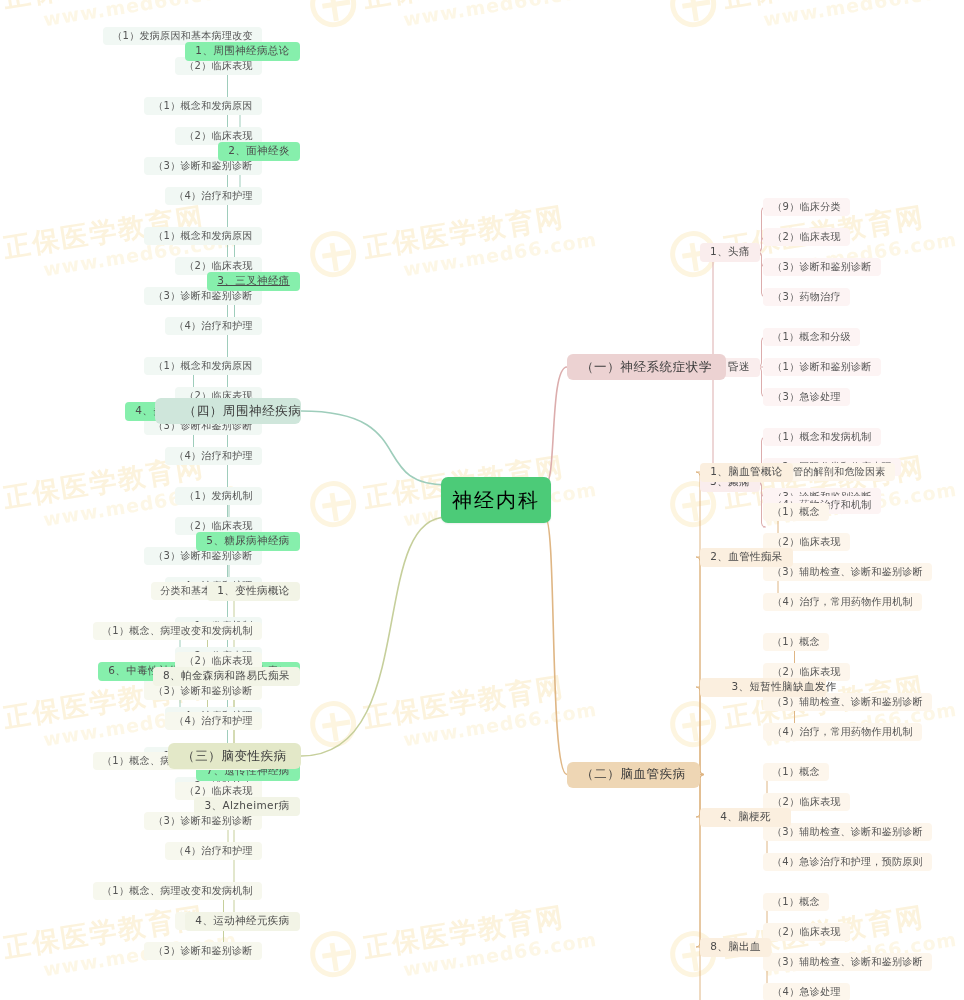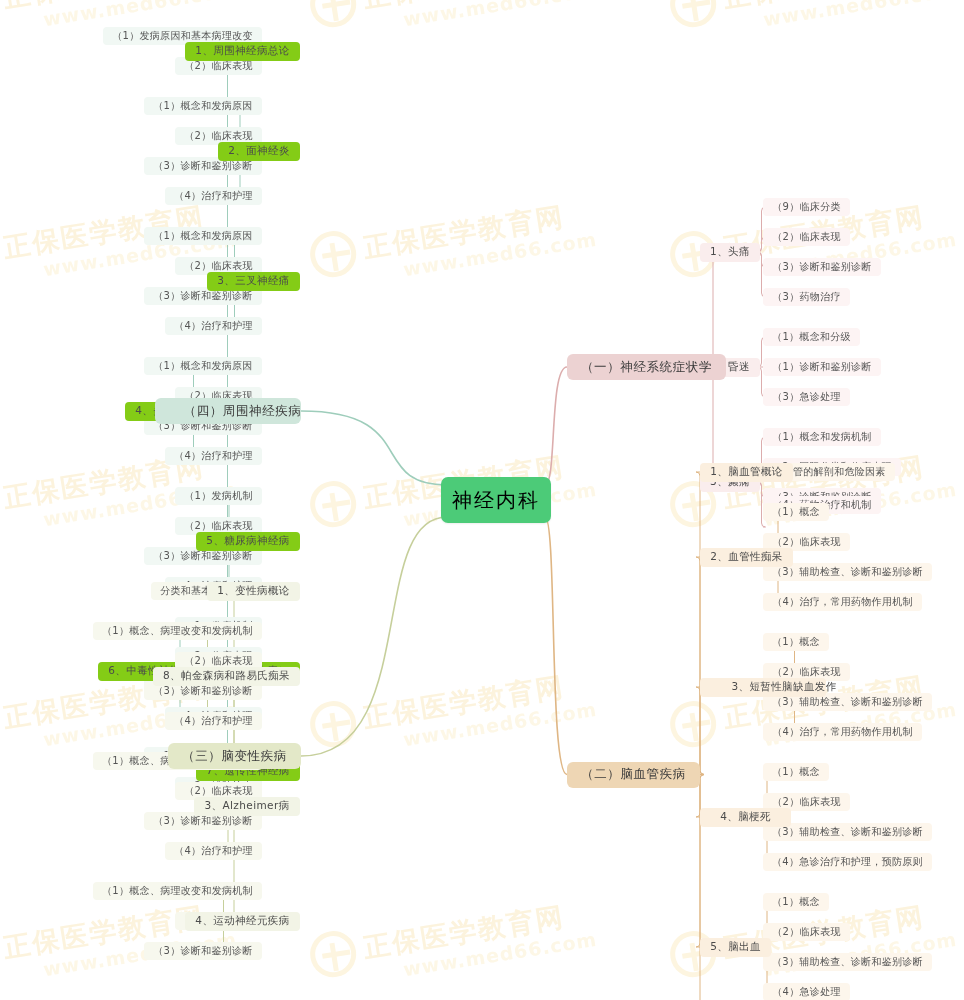--- a/index.html
+++ b/index.html
@@ -36,21 +36,21 @@
     font-size:20px;letter-spacing:2px;
     box-shadow:0 1px 2px rgba(0,0,0,.07);
   }
   .lvl1{border-radius:6px;font-size:12.5px;letter-spacing:.6px;color:#3a3a3a;}
   .lvl1.c-teal  {background:#cfe6db;padding-left:29px;}
   .lvl1.c-olive {background:#e3e8c8;}
   .lvl1.c-pink  {background:#ecd2d2;}
   .lvl1.c-orange{background:#eed6b4;}
 
   .lvl2{border-radius:4px;font-size:10.5px;letter-spacing:.4px;color:#4b4b4b;}
-  .lvl2.c-teal  {background:#84cc16;}
+  .lvl2.c-teal  {background:#86efac;}
   .lvl2.c-olive {background:#f2f4e6;}
   .lvl2.c-pink  {background:#faeded;}
   .lvl2.c-orange{background:#fbefdf;}
 
   .lvl3{border-radius:4px;font-size:10px;letter-spacing:.3px;color:#555;}
   .lvl3.c-teal  {background:#f1f8f4;}
   .lvl3.c-olive {background:#f7f8ee;}
   .lvl3.c-pink  {background:#fdf4f4;}
   .lvl3.c-orange{background:#fdf6ec;}
 </style>
@@ -257,21 +257,21 @@
       </div>
       <div class="node lvl3 c-teal" style="left: 175px; top: 257px; width: 87px; height: 18px;">
         <span>（2）临床表现</span>
       </div>
       <div class="node lvl3 c-teal" style="left: 144px; top: 287px; width: 118px; height: 18px;">
         <span>（3）诊断和鉴别诊断</span>
       </div>
       <div class="node lvl3 c-teal" style="left: 165px; top: 317px; width: 97px; height: 18px;">
         <span>（4）治疗和护理</span>
       </div>
-      <div class="node lvl2 c-teal" style="left: 207px; top: 271.5px; width: 93px; height: 19px;">
+      <div class="node lvl2 c-teal" style="left: 207px; top: 271.5px; width: 93px; height: 19px; text-decoration: underline;">
         <span>3、三叉神经痛</span>
       </div>
       <div class="node lvl3 c-teal" style="left: 144px; top: 357px; width: 118px; height: 18px;">
         <span>（1）概念和发病原因</span>
       </div>
       <div class="node lvl3 c-teal" style="left: 175px; top: 387px; width: 87px; height: 18px;">
         <span>（2）临床表现</span>
       </div>
       <div class="node lvl3 c-teal" style="left: 144px; top: 417px; width: 118px; height: 18px;">
         <span>（3）诊断和鉴别诊断</span>
@@ -426,21 +426,21 @@
       <div class="node lvl3 c-orange" style="left: 763px; top: 923px; width: 87px; height: 18px;">
         <span>（2）临床表现</span>
       </div>
       <div class="node lvl3 c-orange" style="left: 763px; top: 953px; width: 169px; height: 18px;">
         <span>（3）辅助检查、诊断和鉴别诊断</span>
       </div>
       <div class="node lvl3 c-orange" style="left: 763px; top: 983px; width: 87px; height: 18px;">
         <span>（4）急诊处理</span>
       </div>
       <div class="node lvl2 c-orange" style="left: 700px; top: 937.5px; width: 71px; height: 19px;">
-        <span>5、脑出血</span>
+        <span>8、脑出血</span>
       </div>
       <div class="node lvl1 c-orange" style="left: 567px; top: 761.5px; width: 133px; height: 26px;">
         <span>（二）脑血管疾病</span>
       </div>
       <div class="node lvl3 c-olive" style="left: 151px; top: 582px; width: 111px; height: 18px;">
         <span>分类和基本病理改变</span>
       </div>
       <div class="node lvl2 c-olive" style="left: 207px; top: 581.5px; width: 93px; height: 19px;">
         <span>1、变性病概论</span>
       </div>

